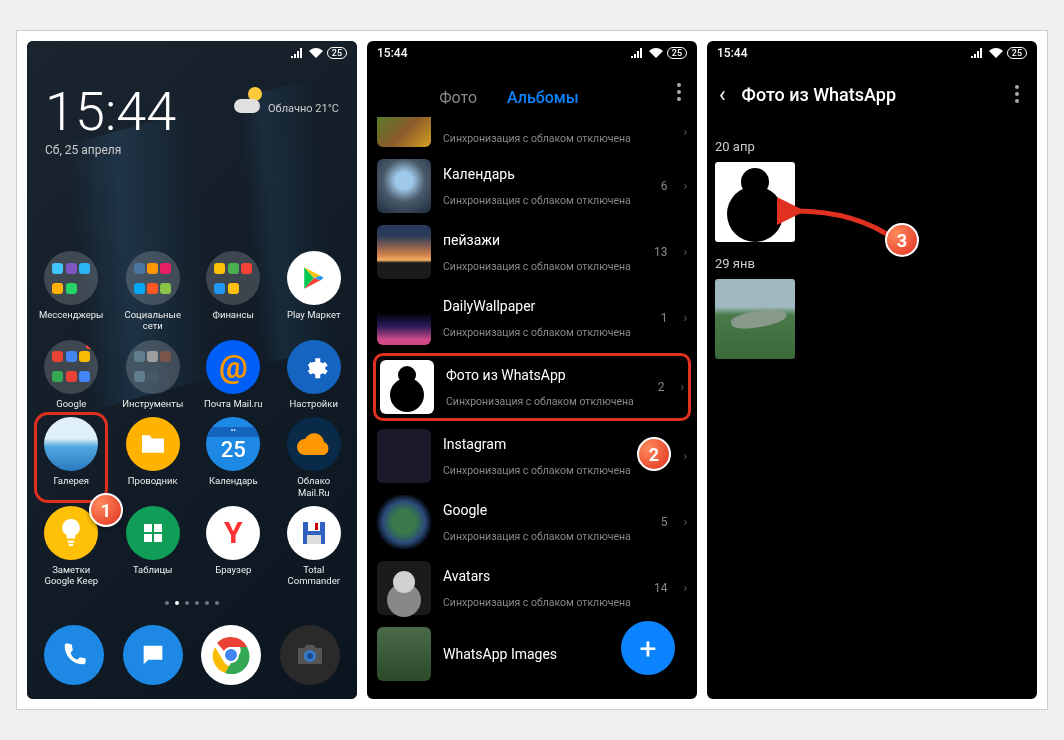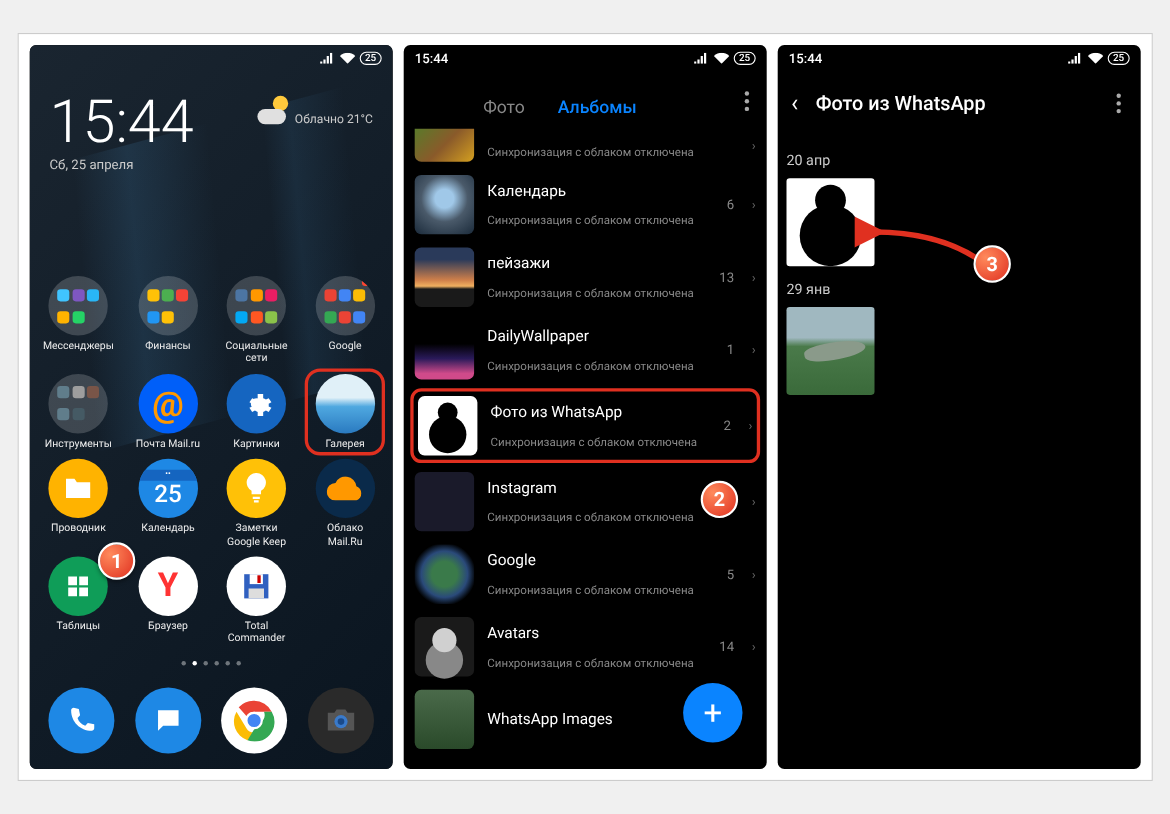--- a/index.html
+++ b/index.html
@@ -123,39 +123,50 @@
               <div style="background:#7e57c2"></div>
               <div style="background:#29b6f6"></div>
               <div style="background:#ffb300"></div>
               <div style="background:#25d366"></div>
               <div></div>
             </div>
             <div class="app-label">Мессенджеры</div>
           </div>
       <div class="app">
             <div class="app-icon folder">
+              <div style="background:#4c75a3"></div>
+              <div style="background:#ff9800"></div>
+              <div style="background:#e91e63"></div>
+              <div style="background:#03a9f4"></div>
+              <div style="background:#ff5722"></div>
+              <div style="background:#8bc34a"></div>
+            </div>
+            <div class="app-label">Социальные сети</div>
+          </div>
+      <div class="app">
+            <div class="app-icon folder">
               <div style="background:#ffc107"></div>
               <div style="background:#4caf50"></div>
               <div style="background:#f44336"></div>
               <div style="background:#2196f3"></div>
               <div style="background:#ffc107"></div>
               <div></div>
             </div>
             <div class="app-label">Финансы</div>
           </div>
       <div class="app">
-            <div class="app-icon folder">
-              <div style="background:#4c75a3"></div>
-              <div style="background:#ff9800"></div>
-              <div style="background:#e91e63"></div>
-              <div style="background:#03a9f4"></div>
-              <div style="background:#ff5722"></div>
-              <div style="background:#8bc34a"></div>
-            </div>
-            <div class="app-label">Социальные сети</div>
+            <div class="app-icon" style="background:#fff">
+              <svg width="26" height="26" viewBox="0 0 24 24">
+                <path fill="#00c853" d="M3 2v20l9-10z"></path>
+                <path fill="#ffc107" d="M3 2l15 8-6 2z"></path>
+                <path fill="#f44336" d="M3 22l15-8-6-2z"></path>
+                <path fill="#2196f3" d="M12 12l6-2 3 2-3 2z"></path>
+              </svg>
+            </div>
+            <div class="app-label">Play Маркет</div>
           </div>
 
       <div class="app">
             <div class="app-icon folder">
               <div class="badge-1">1</div>
               <div style="background:#ea4335"></div>
               <div style="background:#4285f4"></div>
               <div style="background:#fbbc05"></div>
               <div style="background:#34a853"></div>
               <div style="background:#ea4335"></div>
@@ -177,21 +188,21 @@
       <div class="app">
             <div class="app-icon" style="background:#005ff9;color:#ff9800;font-weight:bold;font-size:32px">@</div>
             <div class="app-label">Почта Mail.ru</div>
           </div>
       <div class="app">
             <div class="app-icon" style="background:#1565c0">
               <svg width="30" height="30" viewBox="0 0 24 24">
                 <path fill="#fff" d="M12 8a4 4 0 100 8 4 4 0 000-8zm9 4l2-1-2-3-2 1a8 8 0 00-2-1l0-3h-4l0 3a8 8 0 00-2 1l-2-1-2 3 2 1a8 8 0 000 2l-2 1 2 3 2-1a8 8 0 002 1l0 3h4l0-3a8 8 0 002-1l2 1 2-3-2-1a8 8 0 000-2z"></path>
               </svg>
             </div>
-            <div class="app-label">Картинки</div>
+            <div class="app-label">Настройки</div>
           </div>
 
       <div class="app highlight-box">
             <div class="app-icon" style="background:linear-gradient(180deg,#e0f0f8 40%,#4fa8e0 55%,#2a7ac0)"></div>
             <div class="app-label">Галерея</div>
           </div>
       <div class="app">
             <div class="app-icon" style="background:#ffb300">
               <svg width="28" height="22" viewBox="0 0 24 20">
                 <path fill="#fff" d="M2 2h7l2 3h11v13H2z"></path>
@@ -200,35 +211,35 @@
             <div class="app-label">Проводник</div>
           </div>
       <div class="app">
             <div class="app-icon" style="background:#1e88e5;color:#fff;font-weight:500;flex-direction:column">
               <div style="width:100%;height:10px;background:#1565c0;border-radius:6px 6px 0 0;font-size:7px;text-align:center">••</div>
               <span style="font-size:22px">25</span>
             </div>
             <div class="app-label">Календарь</div>
           </div>
       <div class="app">
+            <div class="app-icon" style="background:#0a2a4a">
+              <svg width="34" height="22" viewBox="0 0 34 22">
+                <path fill="#ff9800" d="M8 22a8 8 0 010-16 10 10 0 0119 3 7 7 0 010 13z"></path>
+              </svg>
+            </div>
+            <div class="app-label">Облако Mail.Ru</div>
+          </div>
+
+      <div class="app">
             <div class="app-icon" style="background:#ffc107">
               <svg width="22" height="28" viewBox="0 0 20 26">
                 <path fill="#fff" d="M10 0a8 8 0 00-4 15v3h8v-3a8 8 0 00-4-15zM7 20h6v2H7zm1 3h4v2H8z"></path>
               </svg>
             </div>
             <div class="app-label">Заметки Google Keep</div>
-          </div>
-
-      <div class="app">
-            <div class="app-icon" style="background:#0a2a4a">
-              <svg width="34" height="22" viewBox="0 0 34 22">
-                <path fill="#ff9800" d="M8 22a8 8 0 010-16 10 10 0 0119 3 7 7 0 010 13z"></path>
-              </svg>
-            </div>
-            <div class="app-label">Облако Mail.Ru</div>
           </div>
       <div class="app">
             <div class="app-icon" style="background:#0f9d58">
               <svg width="24" height="24" viewBox="0 0 24 24">
                 <path fill="#fff" d="M3 3h8v8H3zm10 0h8v8h-8zM3 13h8v8H3zm10 0h8v8h-8z"></path>
               </svg>
             </div>
             <div class="app-label">Таблицы</div>
           </div>
       <div class="app">

